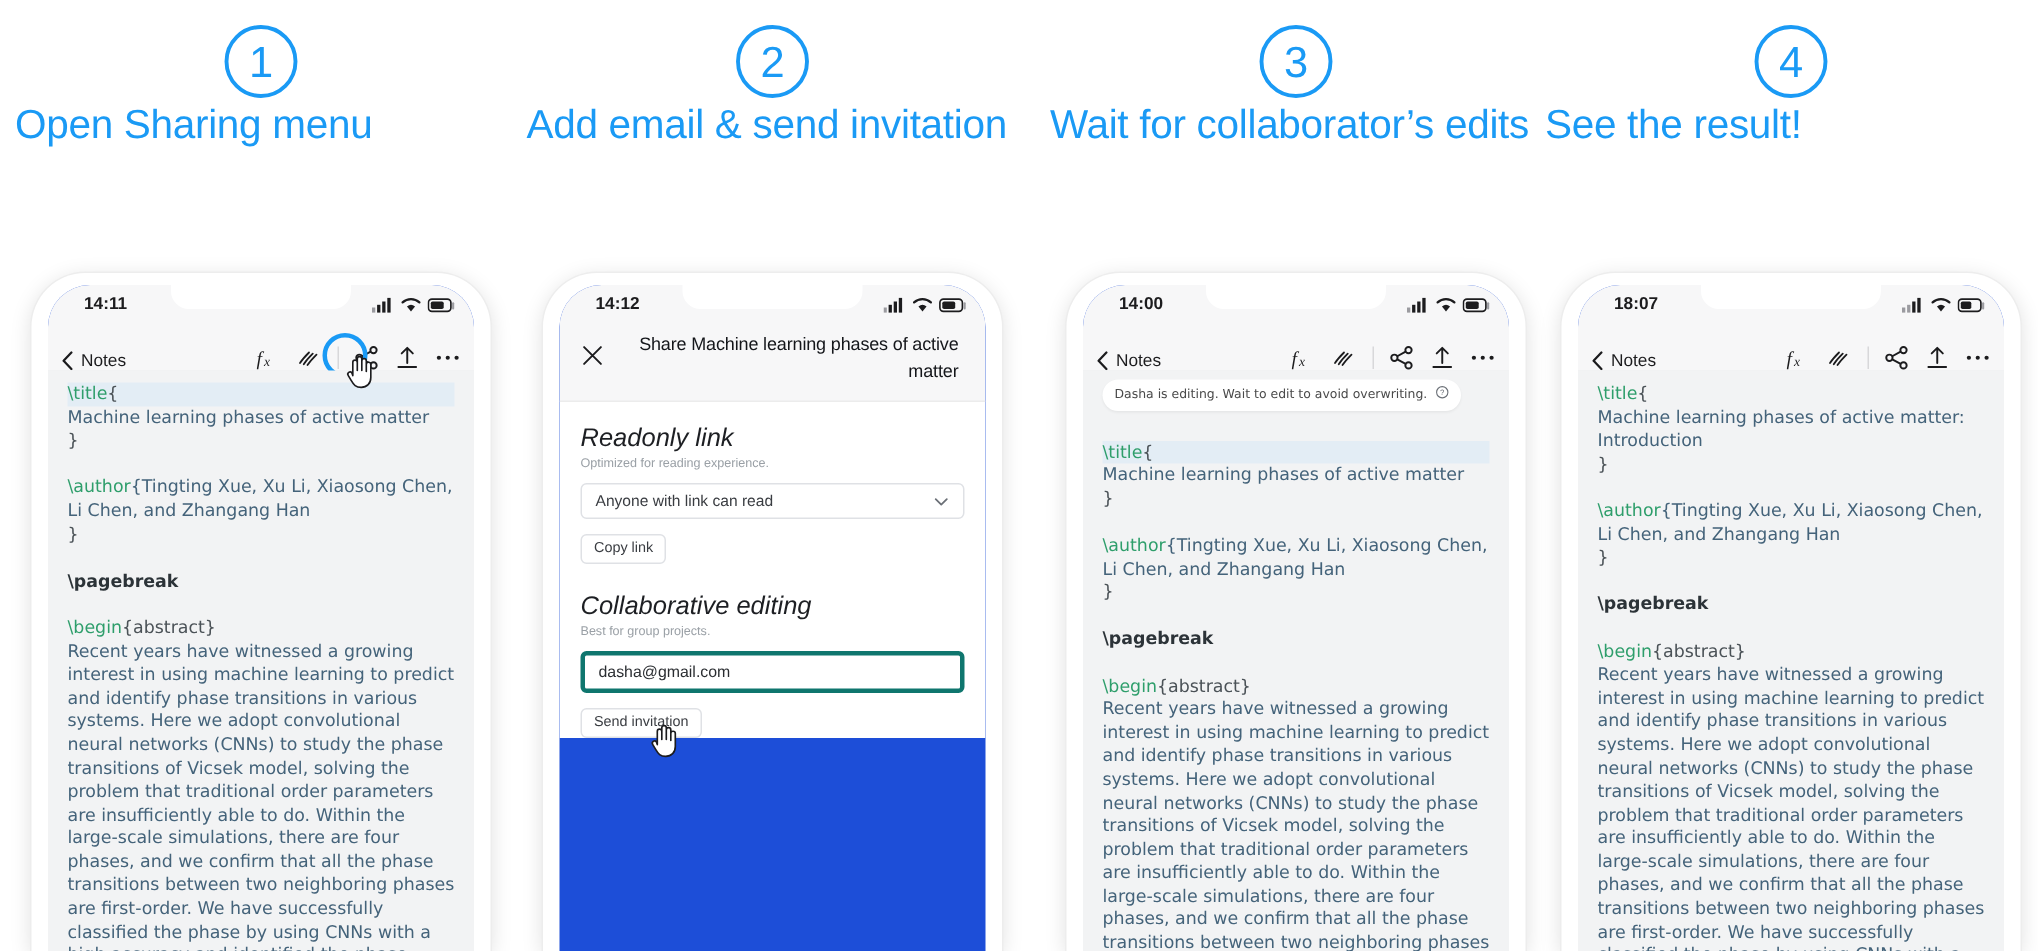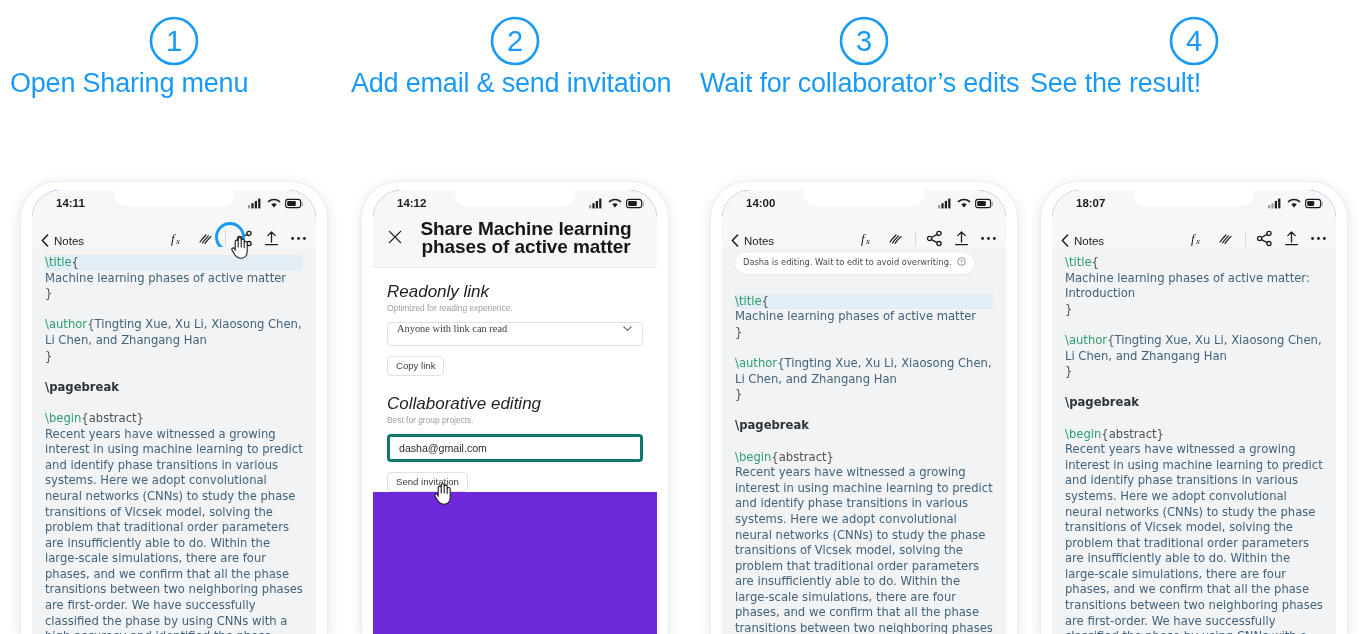--- a/index.html
+++ b/index.html
@@ -46,21 +46,21 @@
     left:17px;
     border-radius:36px 36px 0 0;
     background:#ffffff;
     box-shadow:0 0 0 1px #ededed, 0 3px 14px rgba(0,0,0,0.13);
     overflow:hidden;
   }
   .screen{
     position:absolute;
     left:11px;right:11px;top:8px;bottom:0;
     border-radius:28px 28px 0 0;
-    background:#6d28d9;
+    background:#1d4ed8;
     overflow:hidden;
   }
   
   .notch{
     position:absolute;
     left:50%;transform:translateX(-50%);
     top:0;
     width:120px;height:16px;
     background:#ffffff;
     border-radius:0 0 12px 12px;
@@ -140,42 +140,41 @@
 
   
   .sheet-head{
     background:#f7f7f8;
     padding:4px 14px 11px 14px;
     display:flex;align-items:flex-start;gap:6px;
     border-bottom:1px solid #ececec;
   }
   .sheet-title{
     flex:1;
-    text-align:center;
-    font-size:19px;
-    font-weight:700;
+    text-align:right;
+    font-size:12px;
+    font-weight:400;
     line-height:18px;
     color:#14161a;
     letter-spacing:-0.1px;
     padding:0 4px;
   }
   .sheet-body{padding:14px 14px 0 14px;background:#fff;}
   .sec-label{font-size:17px;color:#1d1f23;font-weight:400;margin-bottom:1px;font-style:italic;}
   .sec-sub{font-size:8.4px;color:#9aa0a6;margin-bottom:9px;}
   .select-box{
-    display:flex;
+    display:flex;align-items:center;
     height:22px;
     border:1px solid #dfe1e5;
     border-radius:4px;
     padding:0 9px;
     font-size:10.4px;
     color:#3a3d42;
     margin-bottom:9px;
     background:#fff;
-    font-family:Liberation Serif, serif;
   }
   .select-box .chev{margin-left:auto;}
   .btn-ghost{
     display:inline-block;
     border:1px solid #dfe1e5;
     border-radius:4px;
     padding:3px 8px 4px 8px;
     font-size:9.6px;
     color:#3a3d42;
     background:#fff;

